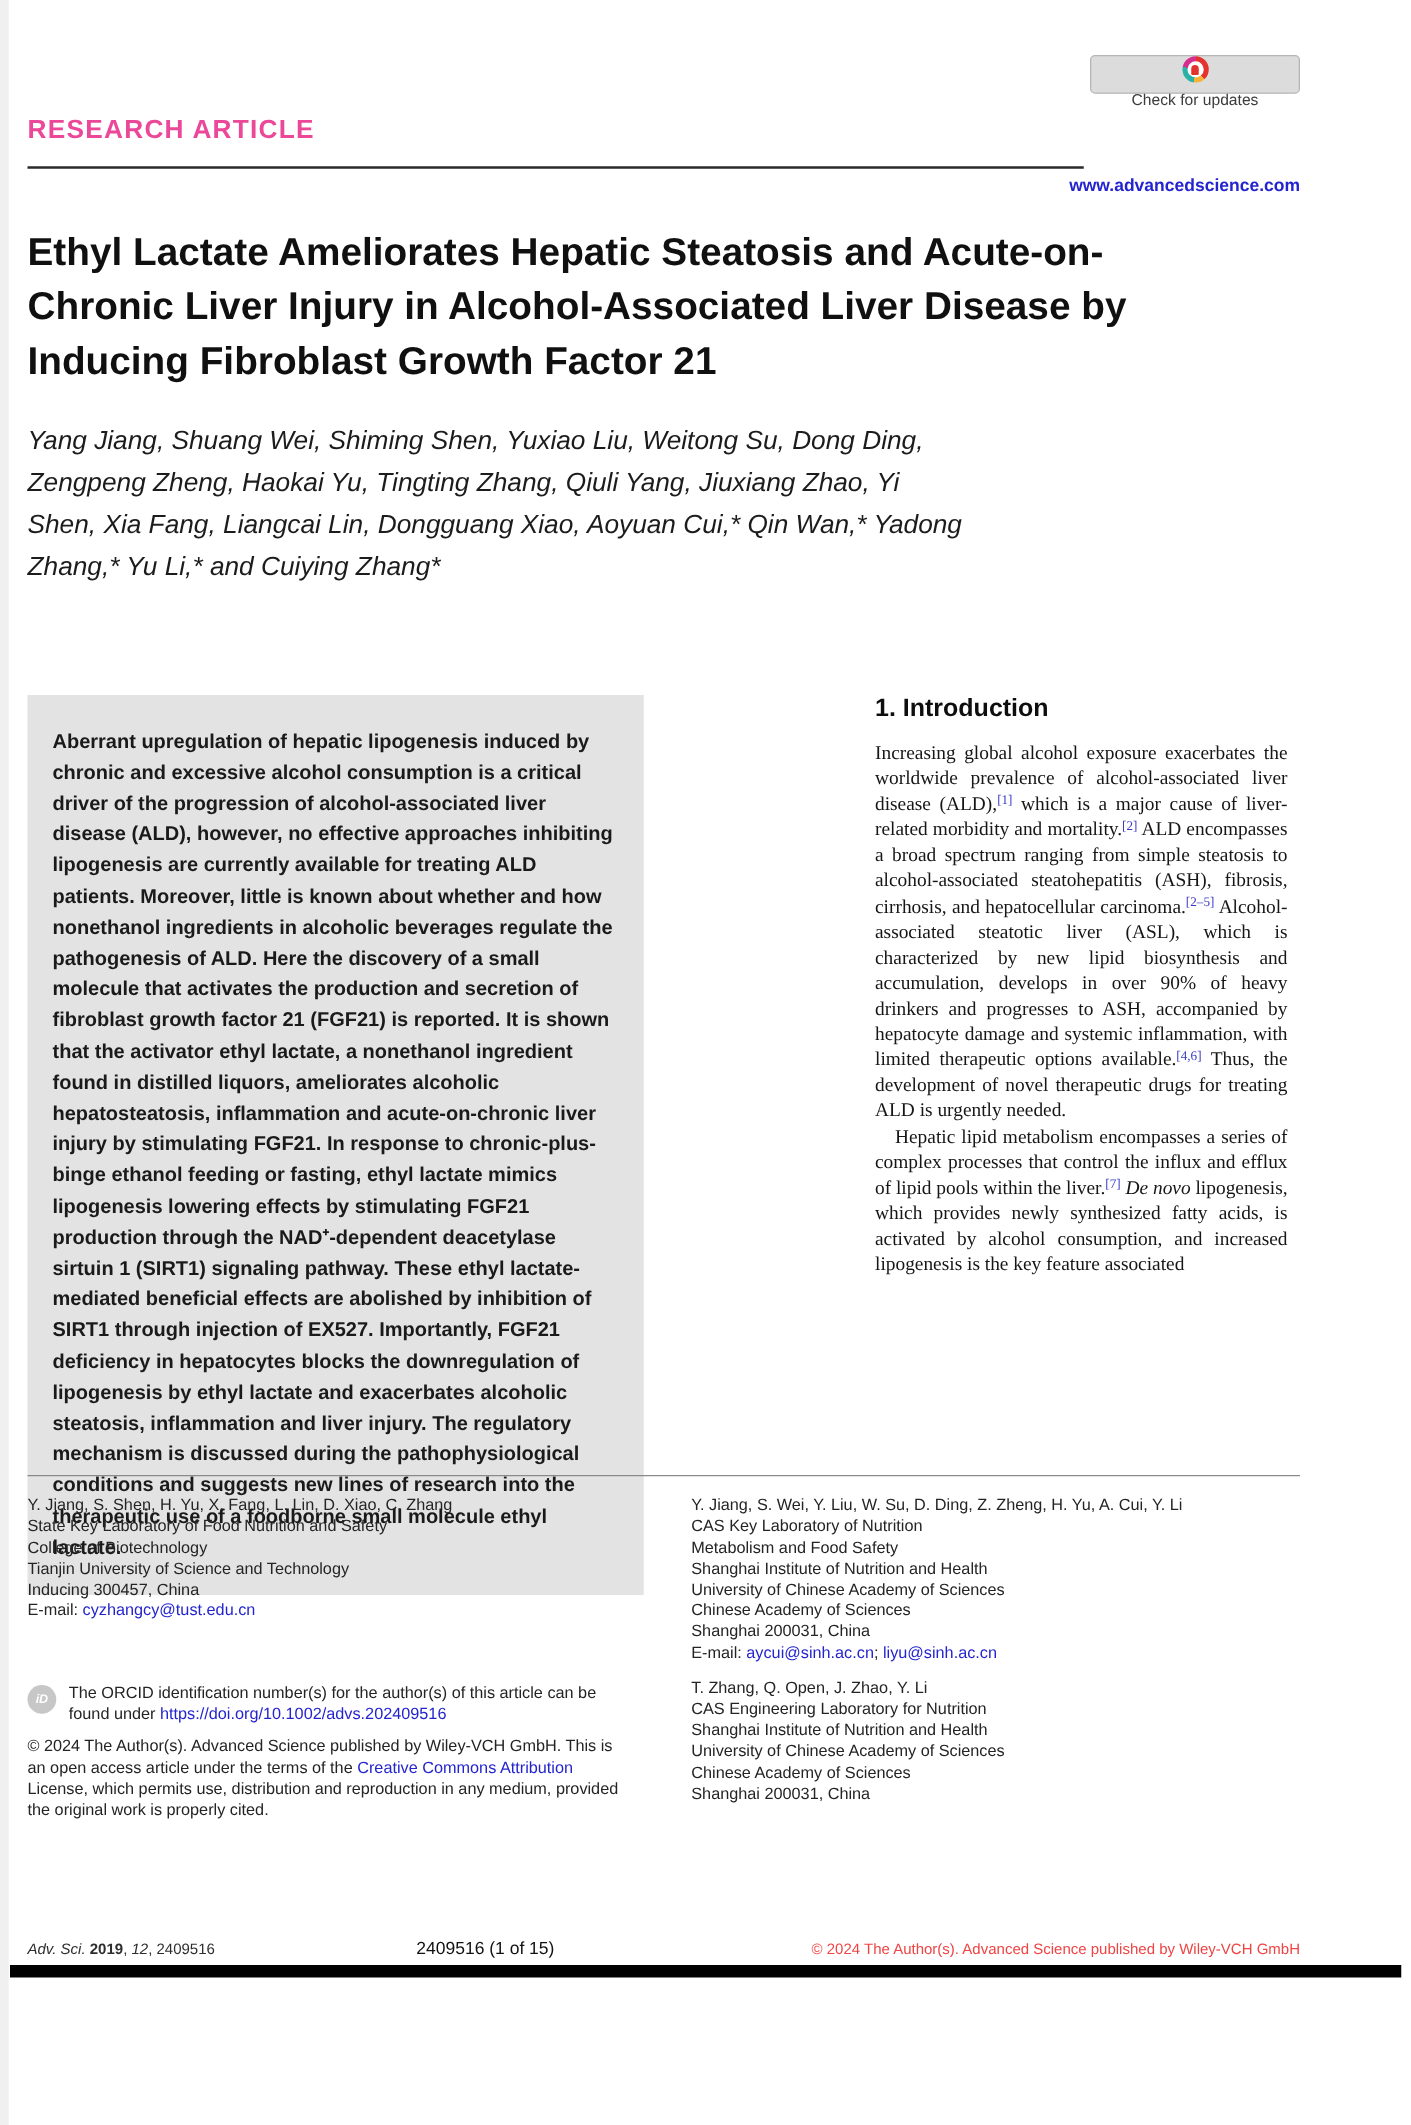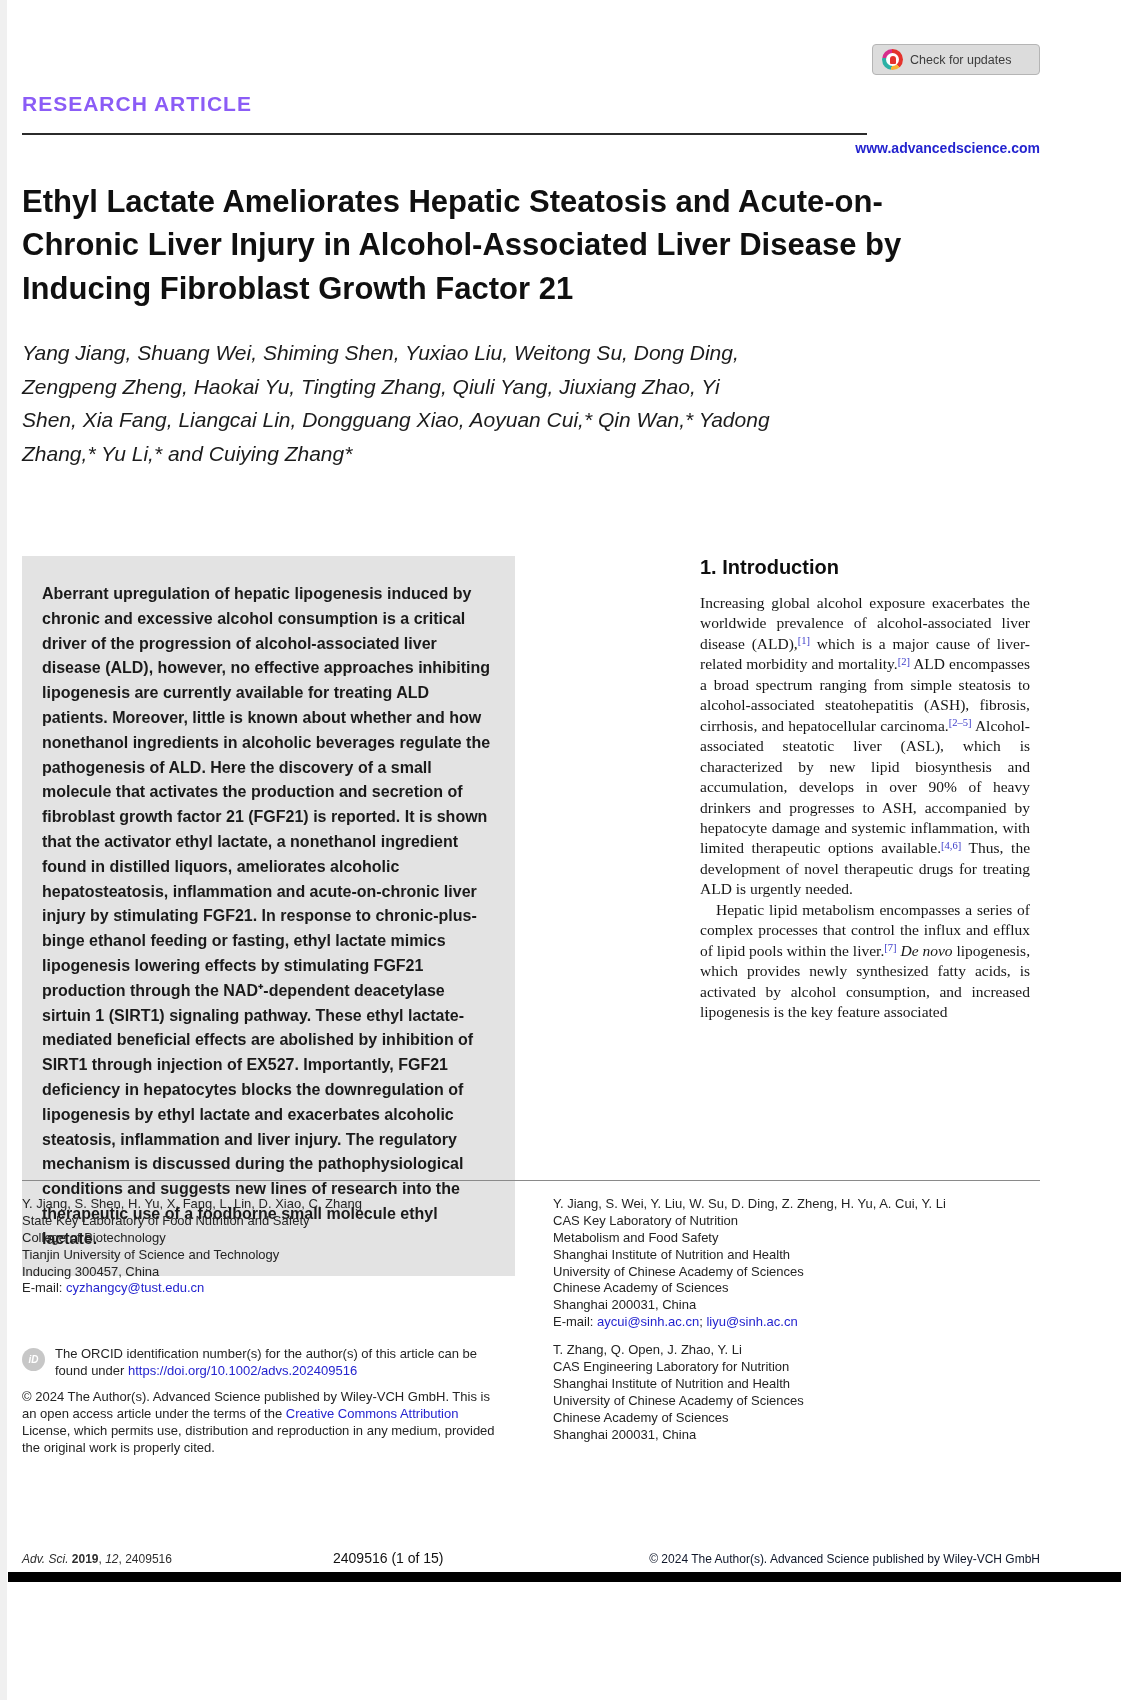--- a/index.html
+++ b/index.html
@@ -9,24 +9,24 @@
   }
   *{margin:0;padding:0;box-sizing:border-box;}
   body{background:#fff;}
   .page{
     position:relative;width:1129px;height:1700px;background:#ffffff;
     font-family:"Liberation Sans",sans-serif;color:var(--ink);overflow:hidden;
   }
   .scan-edge{position:absolute;left:0;top:0;width:7px;height:1700px;background:#f0f0f0;}
 
   
-  .kicker{position:absolute;left:22px;top:92px;font-size:21px;font-weight:700;letter-spacing:1px;color:#8b5cf6;}
+  .kicker{position:absolute;left:22px;top:92px;font-size:21px;font-weight:700;letter-spacing:1px;color:#ec4899;}
   .kicker-rule{position:absolute;left:22px;top:133px;width:845px;height:2px;background:#2b2b2b;}
 
-  .check-badge{position:absolute;left:872px;top:44px;width:168px;height:31px;background:#dcdcdc;border:1px solid #b5b5b5;border-radius:4px;display:flex;align-items:center;gap:7px;padding:0 9px;cursor:pointer;}
+  .check-badge{position:absolute;left:872px;top:44px;width:168px;height:31px;background:#dcdcdc;border:1px solid #b5b5b5;border-radius:4px;display:flex;align-items:center;gap:7px;padding:0 9px;cursor:pointer;flex-direction:column;}
   .cu-icon{width:21px;height:21px;border-radius:50%;background:conic-gradient(#e4332d 0 38%,#f9b233 38% 52%,#2bb1a5 52% 78%,#d62e8c 78% 100%);display:flex;align-items:center;justify-content:center;flex:0 0 auto;}
   .cu-inner{width:13px;height:13px;border-radius:50%;background:#fff;display:flex;align-items:center;justify-content:center;}
   .cu-inner::after{content:"";width:6px;height:8px;background:#e4332d;border-radius:3px 3px 1px 1px;display:block;}
   .check-badge .cu-label{font-size:12.5px;color:#3c3c3c;white-space:nowrap;}
 
   .logo{position:absolute;right:89px;top:72px;text-align:right;width:160px;}
   .logo-l{font-size:27px;font-weight:700;line-height:25px;letter-spacing:0.5px;color:#0b0b0b;}
   .logo-bar{height:5px;background:#0b0b0b;margin-top:3px;position:relative;}
   .open-access{position:absolute;right:-4px;top:-3px;background:#0b0b0b;color:#fff;font-size:8.5px;line-height:1;padding:2px 9px;border-radius:8px;border:1.5px solid #fff;white-space:nowrap;}
   .website{position:absolute;right:89px;top:140px;font-size:14px;font-weight:700;color:var(--link);cursor:pointer;}
@@ -52,21 +52,21 @@
   .fn-line{display:block;}
   .orcid-row{display:flex;gap:10px;margin-top:49px;align-items:flex-start;}
   .orcid-icon{width:23px;height:23px;border-radius:50%;background:#c7c7c7;color:#fff;font-weight:700;font-style:italic;font-size:10px;display:flex;align-items:center;justify-content:center;flex:0 0 auto;margin-top:2px;}
   .copyright{margin-top:9px;}
   .doi{margin-top:21px;font-size:15px;font-weight:700;color:#0f0f0f;}
   .fn-block2{margin-top:11px;}
 
   
   .footer-left{position:absolute;left:22px;top:1552px;font-size:12px;color:#2e2e2e;}
   .footer-center{position:absolute;left:333px;top:1550px;font-size:14px;font-weight:400;color:#111;}
-  .footer-right{position:absolute;right:89px;top:1552px;font-size:12px;color:#0f172a;}
+  .footer-right{position:absolute;right:89px;top:1552px;font-size:12px;color:#ef4444;}
   .footer-bar{position:absolute;left:8px;top:1572px;width:1113px;height:10px;background:#000;}
 
   
   .seg-sup{font-size:0.68em;position:relative;top:-0.45em;color:#3a3ac8;}
   .seg-i{font-style:italic;}
   .seg-b{font-weight:700;}
   .seg-link{color:var(--link);cursor:pointer;}
 </style>
 </head>
 <body>

